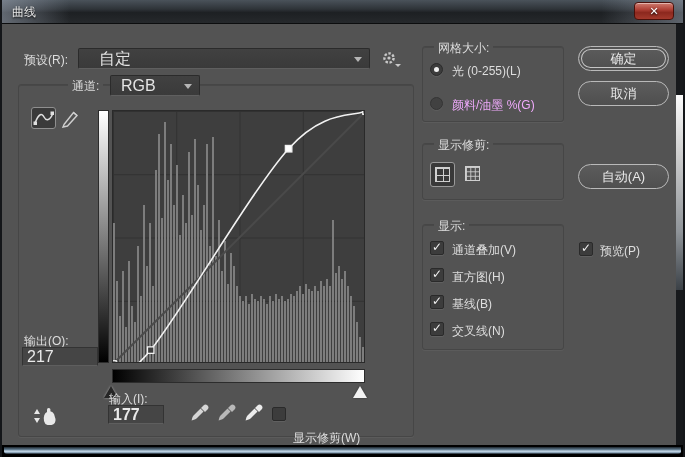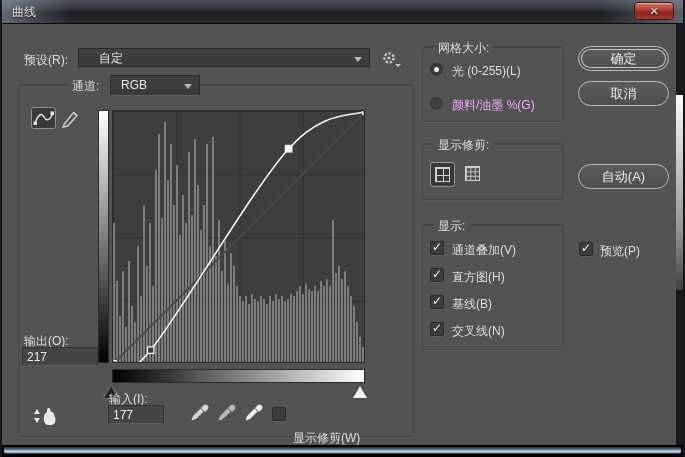--- a/index.html
+++ b/index.html
@@ -16,25 +16,25 @@
     background:linear-gradient(90deg,rgba(165,175,190,.5),rgba(0,0,0,0) 10%,rgba(0,0,0,0) 88%,rgba(165,175,190,.45));}
   #window-title{position:absolute;left:10px;top:4px;color:#e8e8e8;font-size:12px;text-shadow:0 1px 2px #000;}
   #close-btn{position:absolute;left:632px;top:2px;width:40px;height:18px;border-radius:4px;
     background:linear-gradient(180deg,#d07c70 0%,#b04237 40%,#8c281e 60%,#a3392c 100%);
     border:1px solid #4b100a;color:#fff;font-size:11px;font-weight:bold;text-align:center;line-height:16px;
     text-shadow:0 1px 2px #000;box-shadow:inset 0 1px 0 rgba(255,255,255,.45);cursor:default;}
 
   
   .select{position:absolute;height:21px;background:linear-gradient(180deg,#414141,#3a3a3a);
     border:1px solid #2b2b2b;border-bottom-color:#5f5f5f;border-radius:2px;color:#e4e4e4;
-    font-size:12px;line-height:19px;padding-left:10px;}
+    font-size:16px;line-height:19px;padding-left:10px;}
   .caret{position:absolute;right:7px;top:8px;width:0;height:0;
     border-left:4px solid transparent;border-right:4px solid transparent;border-top:5px solid #b5b5b5;}
   .textbox{position:absolute;height:19px;background:#454545;border:1px solid #333;border-bottom-color:#5e5e5e;
-    color:#eaeaea;font-size:12px;padding:0 4px;width:76px;}
+    color:#eaeaea;font-size:16px;padding:0 4px;width:76px;}
   .groupbox{position:absolute;border:1px solid #464646;border-radius:3px;box-shadow:0 1px 0 rgba(255,255,255,.05), inset 0 1px 0 rgba(0,0,0,.12);}
   .legend{position:absolute;background:#535353;padding:0 4px;color:#dcdcdc;font-size:12px;}
   .checkbox{position:absolute;width:14px;height:14px;background:#3c3c3c;border:1px solid #2a2a2a;
     border-radius:2px;box-shadow:0 1px 0 rgba(255,255,255,.08);color:#f2f2f2;}
   .checkbox .mark{position:absolute;left:1px;top:-2px;font-size:12px;font-weight:bold;}
   .radio{position:absolute;width:13px;height:13px;border-radius:50%;background:#3c3c3c;border:1px solid #2a2a2a;
     box-shadow:0 1px 0 rgba(255,255,255,.08);}
   .radio.on:after{content:"";position:absolute;left:3px;top:3px;width:5px;height:5px;border-radius:50%;background:#f0f0f0;}
   .radio:not(.on){opacity:.75;}
   .pill{position:absolute;left:576px;width:91px;height:25px;border-radius:13px;
@@ -227,21 +227,21 @@
   </div>
 
   <span class="txt" style="position:absolute;left:22px;top:333px;">输出(O):</span>
   <input class="textbox" style="left: 20px; top: 347px;" value="217">
 
   <div id="hgrad"></div>
   <div class="tri" id="black-slider"></div>
   <div class="tri" id="white-slider"></div>
 
   <span class="txt" style="position:absolute;left:107px;top:391px;">输入(I):</span>
-  <input class="textbox" style="left: 106px; top: 405px; width: 56px;" value="177">
+  <input class="textbox" style="left: 106px; top: 405px; width: 56px; font-weight: bold;" value="177">
 
   <div style="position:absolute;left:188px;top:403px;width:20px;height:22px;">
     <svg width="20" height="22">
       <path d="M13.5 2.5 q2-2 4 0 t0 4 l-2.5 2.5 -4-4 Z" fill="#d6d6d6"></path>
       <path d="M10.5 5.5 L3.5 12.5 q-1 1-1.3 2.6 L1.6 17.4 l2.3-.6 q1.6-.3 2.6-1.3 l7-7 Z" fill="#d6d6d6"></path>
     </svg>
   </div>
   <div style="position:absolute;left:215px;top:403px;width:20px;height:22px;">
     <svg width="20" height="22">
       <path d="M13.5 2.5 q2-2 4 0 t0 4 l-2.5 2.5 -4-4 Z" fill="#b9b9b9"></path>

